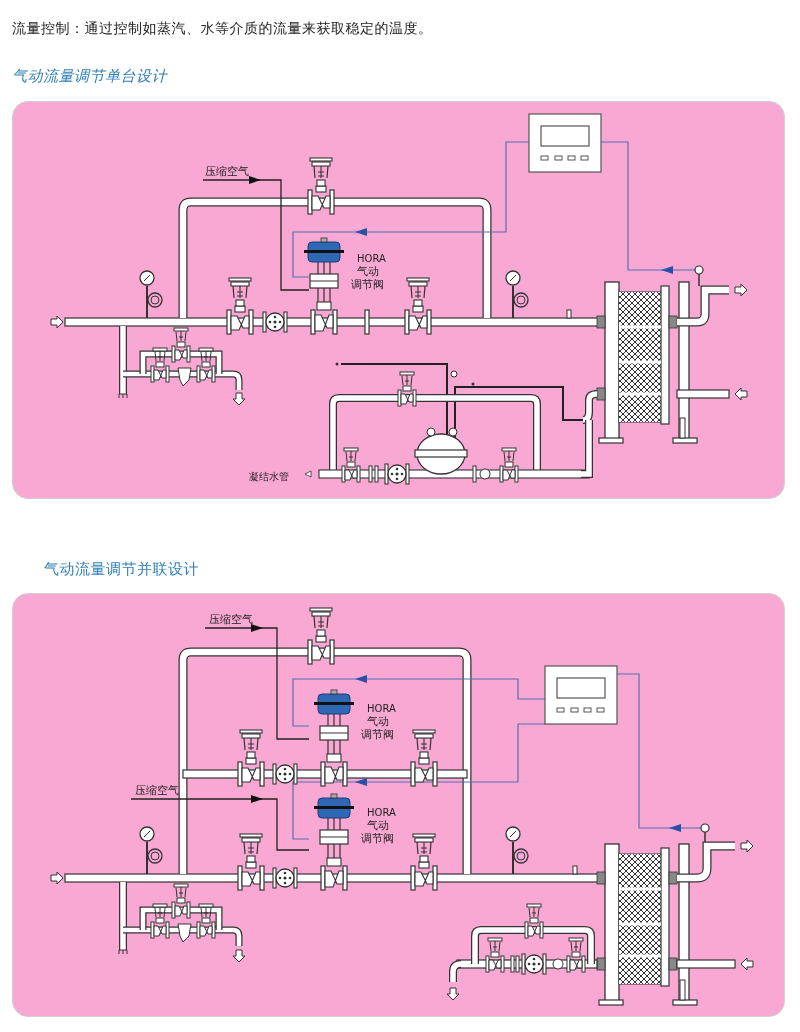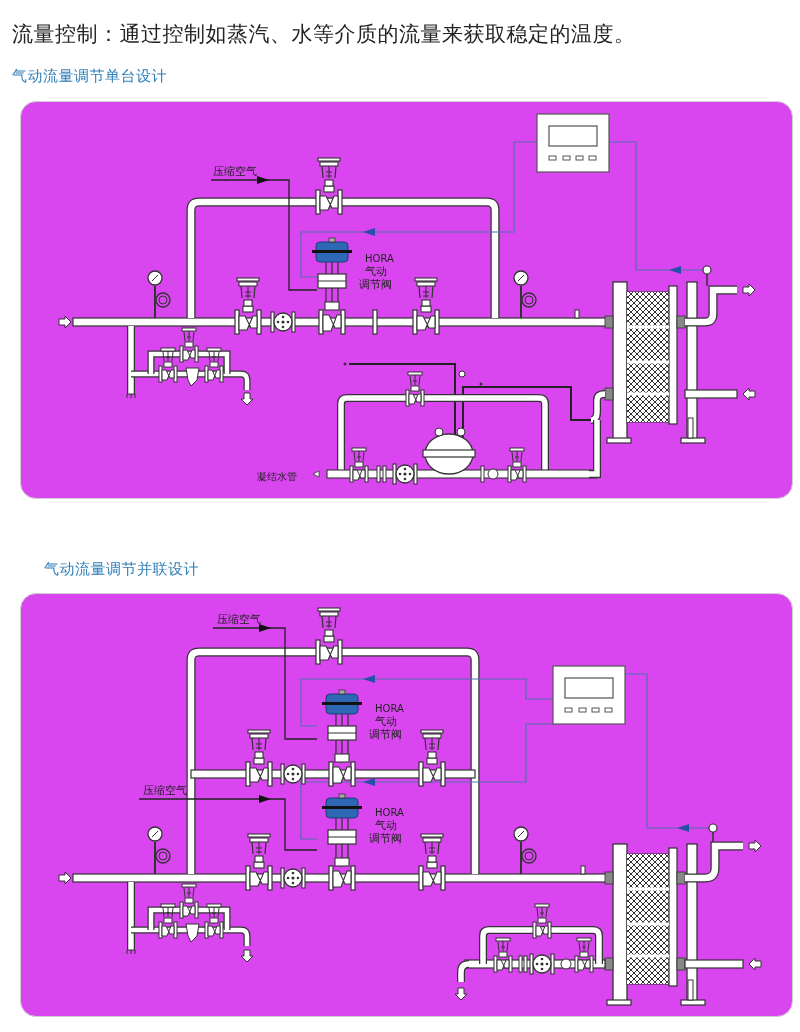--- a/index.html
+++ b/index.html
@@ -1,28 +1,28 @@
 <!DOCTYPE html>
 <html><head>
 <meta charset="utf-8">
 <style>
   html, body { margin:0; padding:0; background:#ffffff; }
   body { width:800px; height:1032px; position:relative; overflow:hidden; font-family:"DejaVu Sans", sans-serif; }
-  .intro { position:absolute; left:12px; top:20px; font-size:21px; color:#222; letter-spacing:0.5px;text-align:right; }
+  .intro { position:absolute; left:12px; top:20px; font-size:14px; color:#222; letter-spacing:0.5px;text-align:right; }
   .section-title { position:absolute; left:12px; font-size:15px; color:#2f7fb8; letter-spacing:0.5px; }
-  .panel { position:absolute; left:20px; width:771px; border:1.5px solid #cfcfcf; border-radius:16px; background:#d946ef; }
+  .panel { position:absolute; left:12px; width:771px; border:1.5px solid #cfcfcf; border-radius:16px; background:#f9a8d4; }
   svg { position:absolute; left:0; top:0; }
   svg text { font-family:"DejaVu Sans", sans-serif; fill:#222; }
 </style>
 </head>
 <body>
 
 <div class="intro">流量控制：通过控制如蒸汽、水等介质的流量来获取稳定的温度。</div>
 
-<div class="section-title" style="top:67px;">气动流量调节单台设计</div>
+<div class="section-title" style="top:67px;font-style:italic;">气动流量调节单台设计</div>
 
 <div class="panel" style="top:101px; height:396px;">
 <svg width="771" height="396" viewBox="0 0 771 396">
   <defs>
     <g id="gv">
 
       <rect x="-13" y="-12" width="4" height="24" fill="#fff" stroke="#333" stroke-width="1.2"></rect>
       <rect x="9" y="-12" width="4" height="24" fill="#fff" stroke="#333" stroke-width="1.2"></rect>
       <path d="M-9,-6 L-3,-6 L3,6 L9,6 L9,-6 L5,-6 L-1,8 L-9,8 Z" fill="#fff" stroke="#333" stroke-width="1.1"></path>
       <rect x="-5" y="-16" width="10" height="6" fill="#fff" stroke="#333" stroke-width="1.1"></rect>

